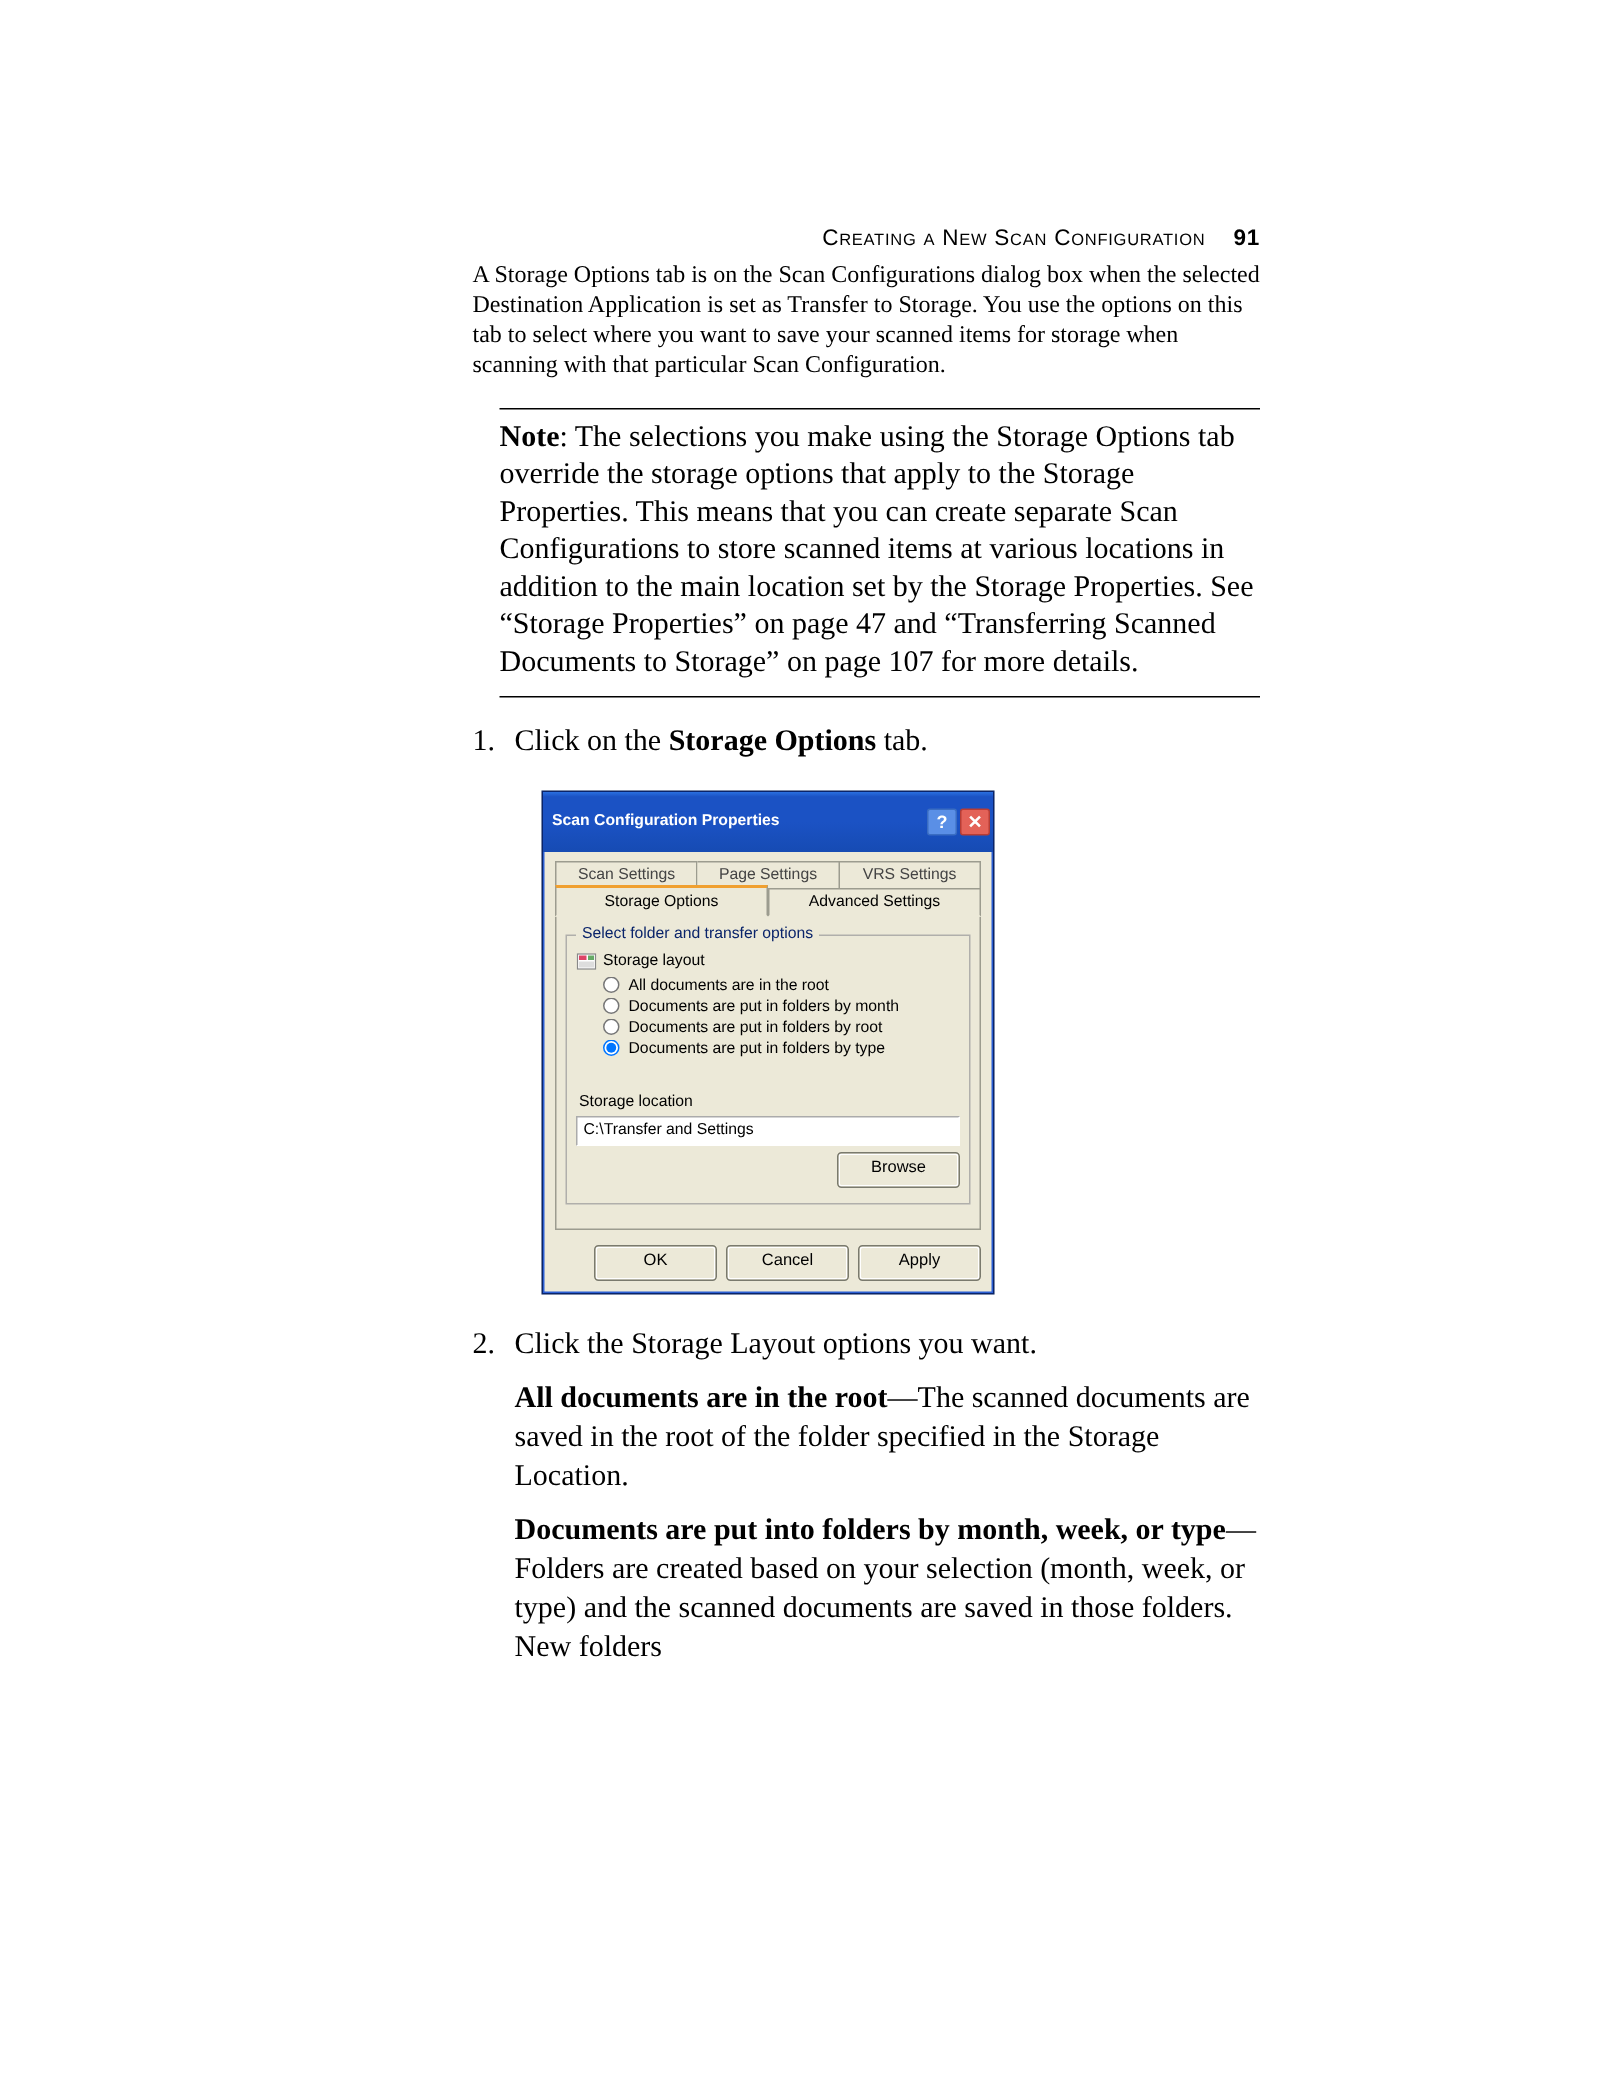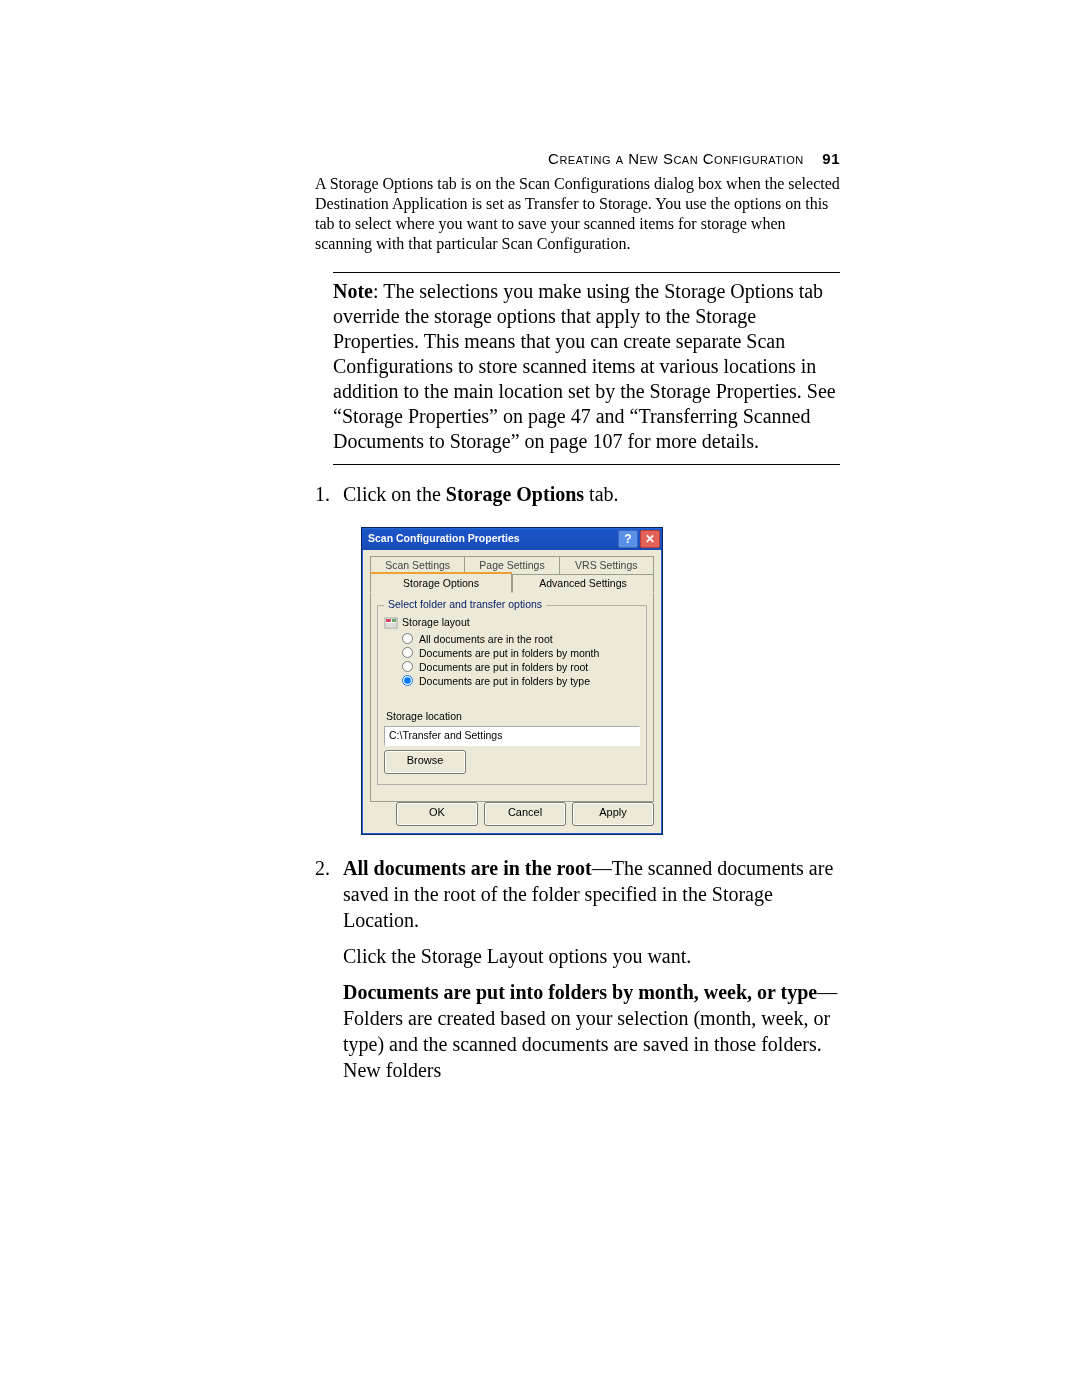--- a/index.html
+++ b/index.html
@@ -90,21 +90,21 @@
     font-family: Tahoma, Arial, sans-serif;
     font-size: 10.5px;
     color: #000;
     border: 1px solid #0a246a;
     box-shadow: 0 0 0 1px #2b5fd3 inset;
     background: #ece9d8;
   }
   .dialog .titlebar {
     background: linear-gradient(to bottom, #2a6fe0 0%, #1b52c4 8%, #1b52c4 50%, #164bb3 100%);
     color: #fff;
-    height: 22px;
+    height: 40px;
     display: flex;
     align-items: center;
     justify-content: space-between;
     padding: 0 2px 0 6px;
     font-weight: bold;
   }
   .dialog .tb-btns {
     display: flex;
     gap: 2px;
   }
@@ -232,40 +232,42 @@
   .path-box {
     margin-top: 2px;
     border: 1px inset #fff;
     background: #fff;
     padding: 2px 4px;
     font-size: 10.5px;
     height: 14px;
   }
   .browse-row {
     display: flex;
+    justify-content: flex-end;
     margin-top: 4px;
   }
   .win-btn {
     font-family: Tahoma, Arial, sans-serif;
     font-size: 11px;
     padding: 1px 12px;
     background: #ece9d8;
     border: 1px solid #7a7a6d;
     border-radius: 3px;
     box-shadow: inset 0 0 0 1px #fff;
     min-width: 56px;
     height: 20px;
     cursor: default;
     text-align: center;
     line-height: 16px;
   }
   .dlg-btn-row {
     display: flex;
     justify-content: flex-end;
     gap: 6px;
+    margin-top: 10px;
   }
 </style>
 </head>
 <body>
 
 <div class="page">
 
   <div class="running-header">
     <span class="title">Creating a New Scan Configuration</span>
     <span class="page-num">91</span>
@@ -358,24 +360,24 @@
               <div class="win-btn">Apply</div>
             </div>
           </div>
         </div>
       </div>
     </li>
 
     <li>
       <span class="num">2.</span>
       <div class="step-content">
+        <p>Click the Storage Layout options you want.</p>
         <p>
           <span class="bold">All documents are in the root</span><span>—The scanned documents are saved in the root of the folder specified in the Storage Location.</span>
         </p>
-        <p>Click the Storage Layout options you want.</p>
         <p>
           <span class="bold">Documents are put into folders by month, week, or type</span><span>—Folders are created based on your selection (month, week, or type) and the scanned documents are saved in those folders. New folders</span>
         </p>
       </div>
     </li>
   </ol>
 
 </div>
 
 </body></html>

